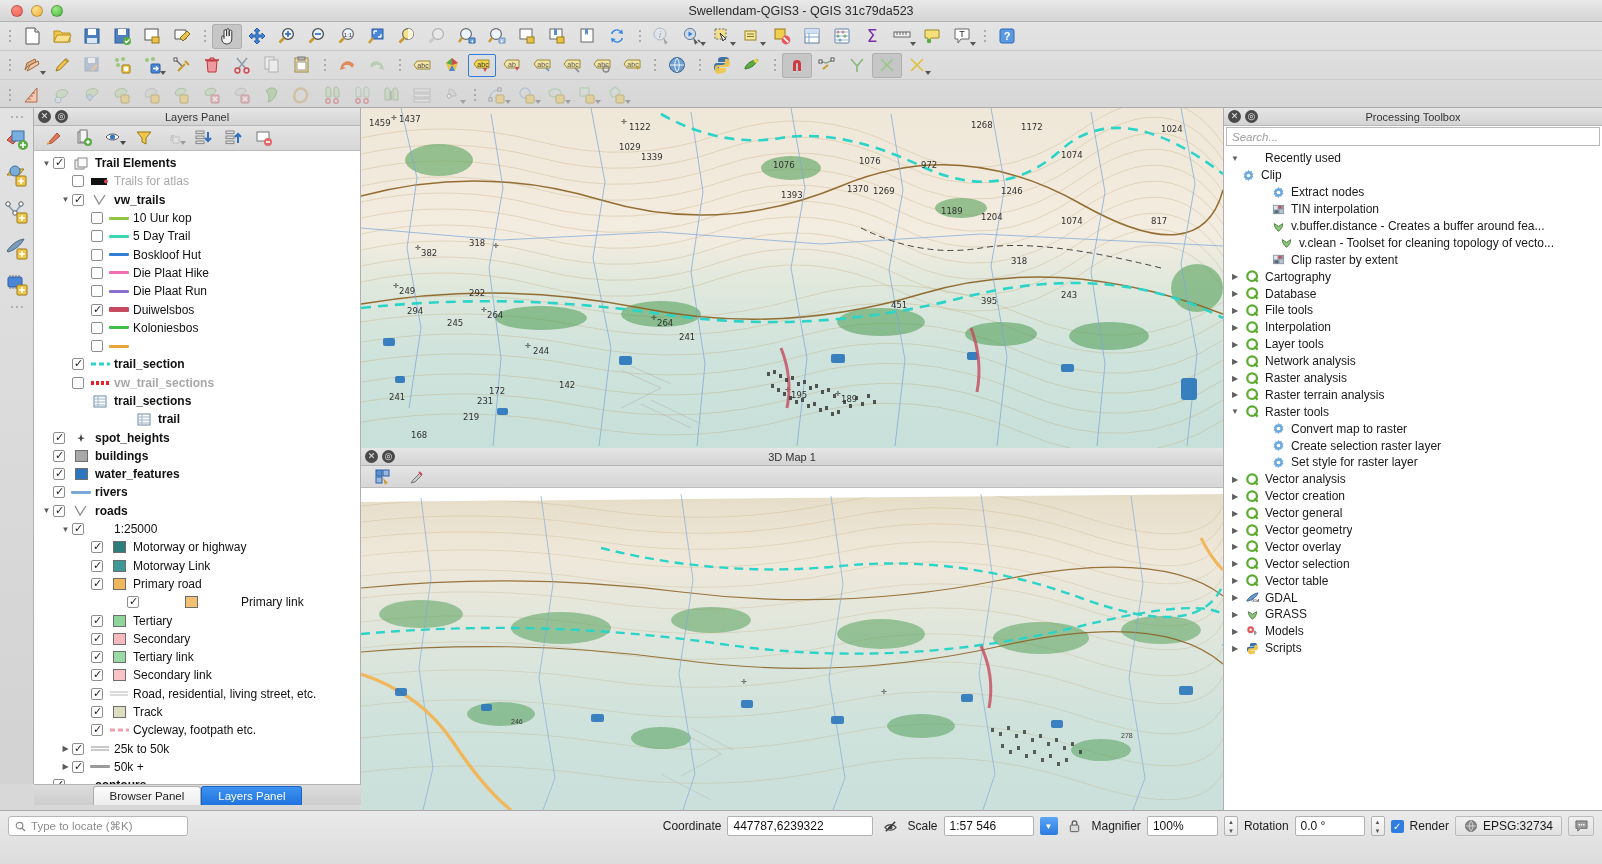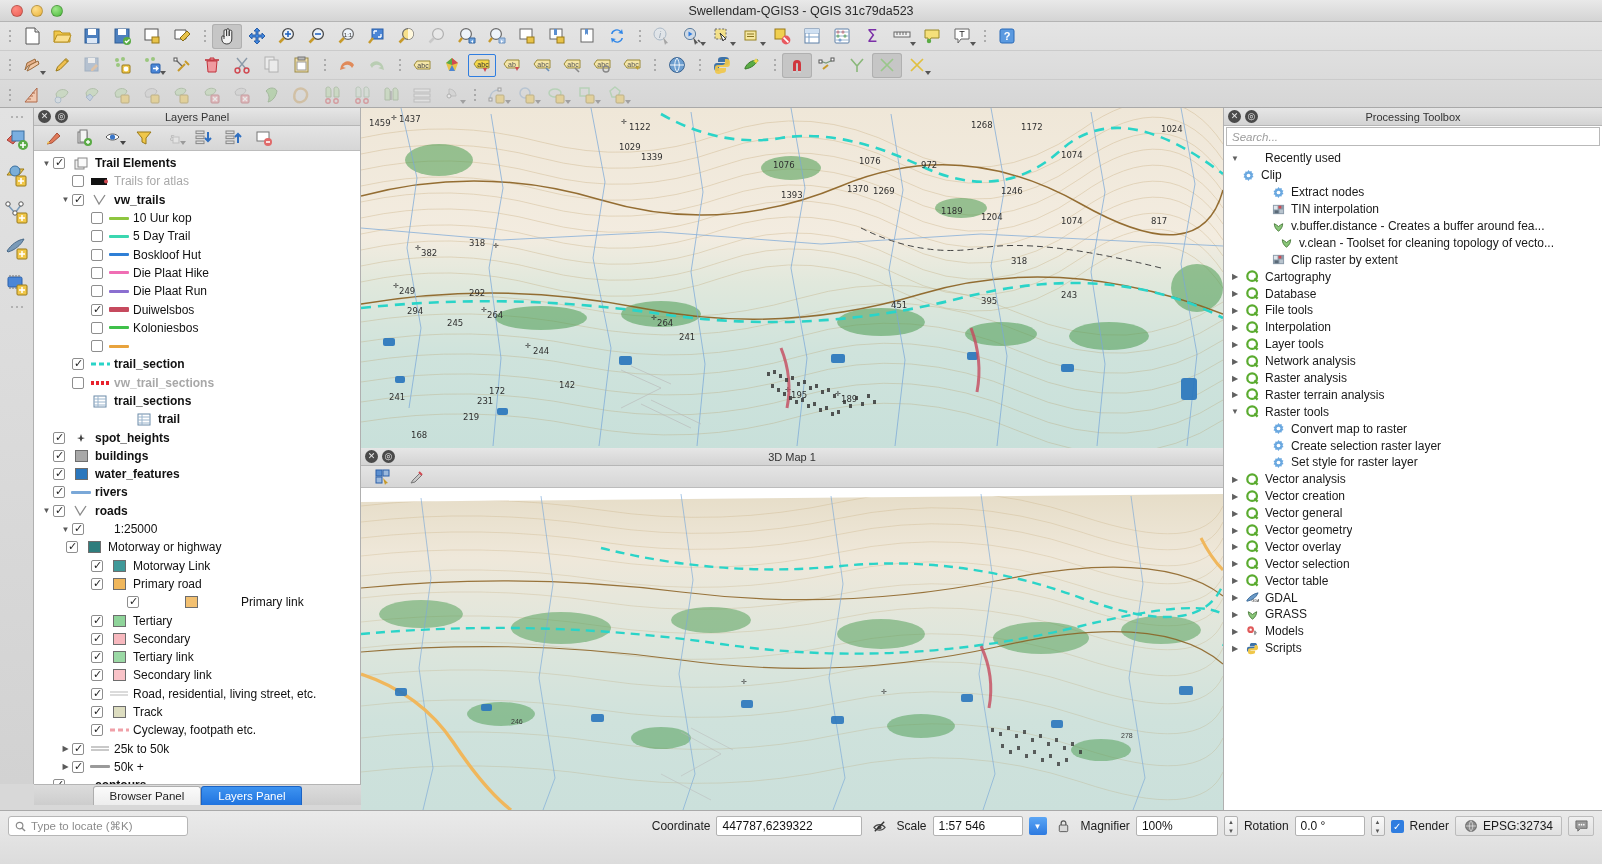--- a/index.html
+++ b/index.html
@@ -1090,21 +1090,21 @@
             </svg>
           </span>
           <span class="lbl b">roads</span>
         </div>
         <div class="node" style="padding-left: 25px;">
           <span class="tw">▼</span>
           <span class="cb on"></span>
           <span class="lic"></span>
           <span class="lbl">1:25000</span>
         </div>
-        <div class="node" style="padding-left: 19px;">
+        <div class="node" style="padding-left: 44px;">
           <span class="tw"></span>
           <span class="cb on"></span>
           <span class="lic">
             <span class="lbox" style="background:#2e7d7d"></span>
           </span>
           <span class="lbl">Motorway or highway</span>
         </div>
         <div class="node" style="padding-left: 44px;">
           <span class="tw"></span>
           <span class="cb on"></span>
@@ -1861,21 +1861,21 @@
       <span class="sb-field" style="width:90px">1:57 546</span>
       <span class="combo-arrow">▼</span>
       <span class="sb-btn">
           <svg width="15" height="16" viewBox="0 0 16 16">
             <rect x="3.5" y="7" width="9" height="7" rx="1" fill="#d8d8d8" stroke="#555"></rect>
             <path d="M5.5 7V5a2.5 2.5 0 015 0v2" fill="none" stroke="#555" stroke-width="1.3"></path>
           </svg>
         </span>
 
       <span class="sb-lbl">Magnifier</span>
-      <span class="sb-field" style="width:82px">100%</span>
+      <span class="sb-field" style="width:71px">100%</span>
       <span class="spin">
           <i>▲</i>
           <i>▼</i>
         </span>
 
       <span class="sb-lbl">Rotation</span>
       <span class="sb-field" style="width:70px">0.0 °</span>
       <span class="spin">
           <i>▲</i>
           <i>▼</i>

